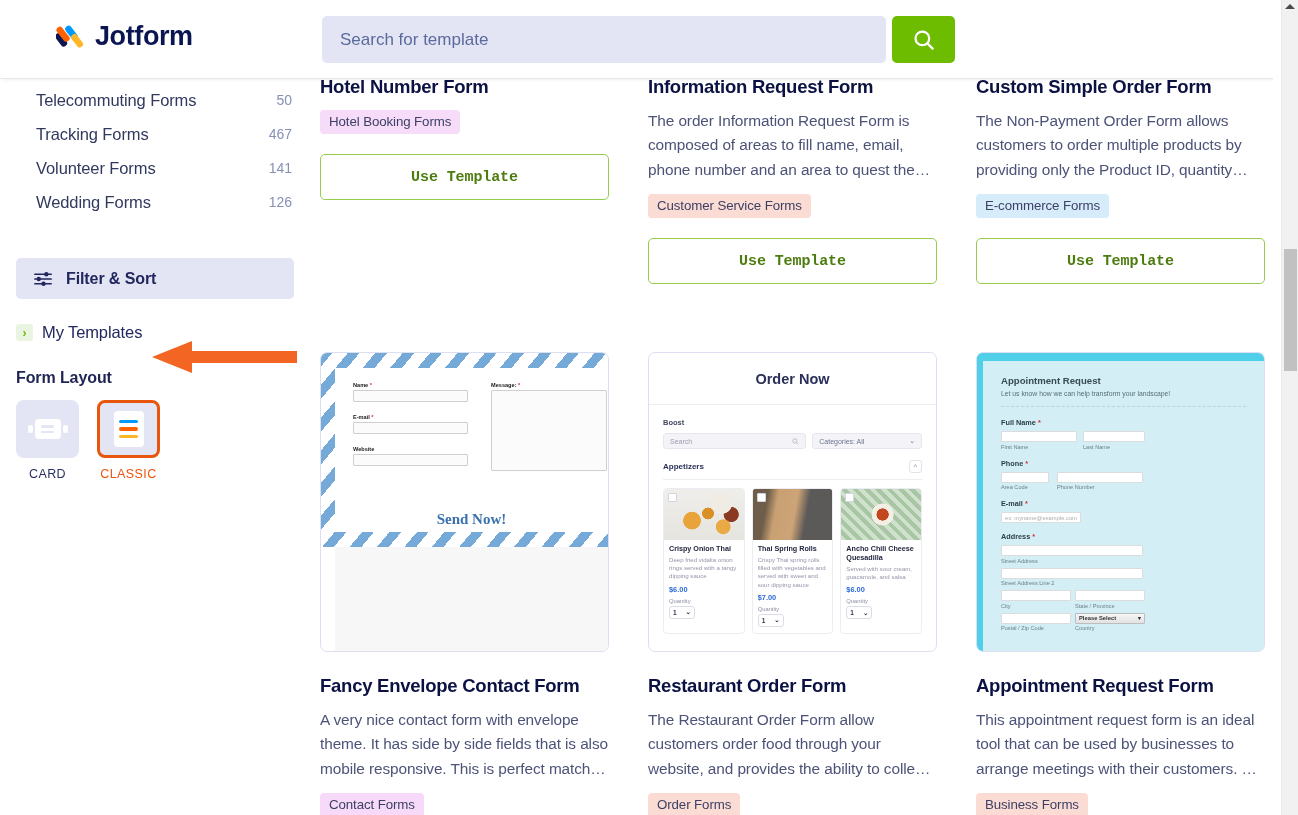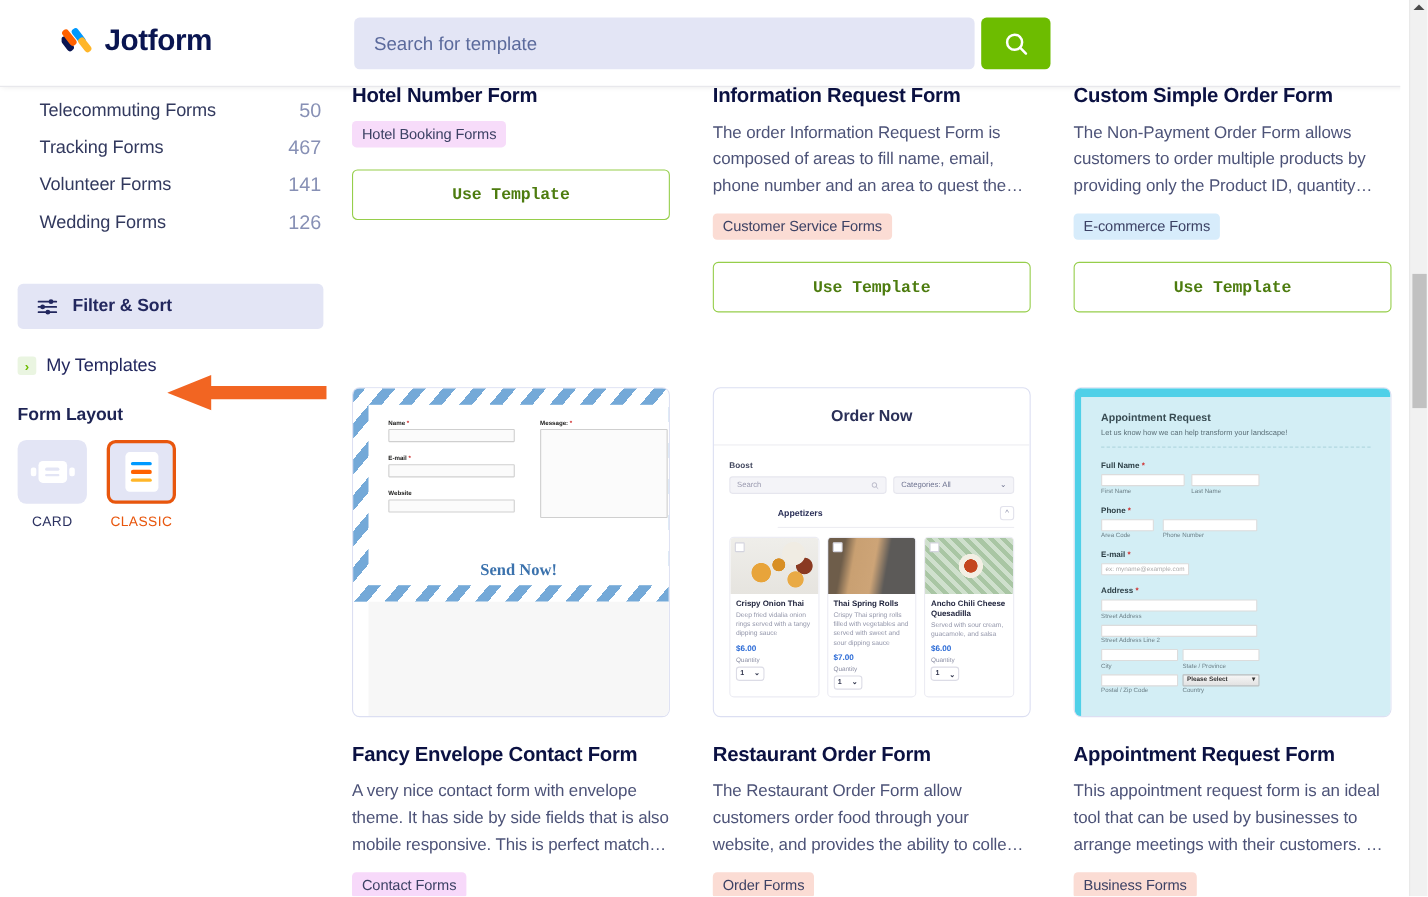--- a/index.html
+++ b/index.html
@@ -99,21 +99,21 @@
     display: flex; align-items: center; justify-content: space-between;
     height: 34px;
     padding: 0 18px 0 36px;
     cursor: pointer;
   }
   .cat-label {
     font-size: 16.5px; color: #32395e; font-weight: 400;
     letter-spacing: -0.1px;
   }
   .cat-count {
-    font-size: 18px; color: #8790b5;
+    font-size: 14px; color: #8790b5;
   }
 
   .filter-sort {
     margin: 39px 16px 0 16px;
     height: 41px;
     background: #e3e5f5;
     border-radius: 5px;
     display: flex; align-items: center;
     padding-left: 18px; gap: 13px;
     cursor: pointer;
@@ -292,21 +292,21 @@
     height: 16px; background: #f4f4f8; border: 1px solid #e6e6ee;
     border-radius: 3px; display: flex; align-items: center;
     padding: 0 6px; font-size: 7px; color: #9b9bb0;
     justify-content: space-between;
   }
   .rest-search { flex: 1.35; }
   .rest-cats { flex: 1; color: #6e7390; }
   .rest-sect {
     margin-top: 11px; display: flex; align-items: center;
     justify-content: space-between;
-    padding-bottom: 6px; border-bottom: 1px solid #ededf2; margin-left: 44px;
+    padding-bottom: 6px; border-bottom: 1px solid #ededf2;
   }
   .rest-sect-t { font-size: 8px; font-weight: 700; color: #2b3058; }
   .rest-chev {
     width: 13px; height: 13px; border: 1px solid #e2e2ec; border-radius: 3px;
     display: flex; align-items: center; justify-content: center;
     font-size: 7px; color: #7b7f9c;
   }
   .rest-items { display: flex; gap: 7px; margin-top: 8px; }
   .rest-item {
     flex: 1; border: 1px solid #ececf3; border-radius: 4px;

